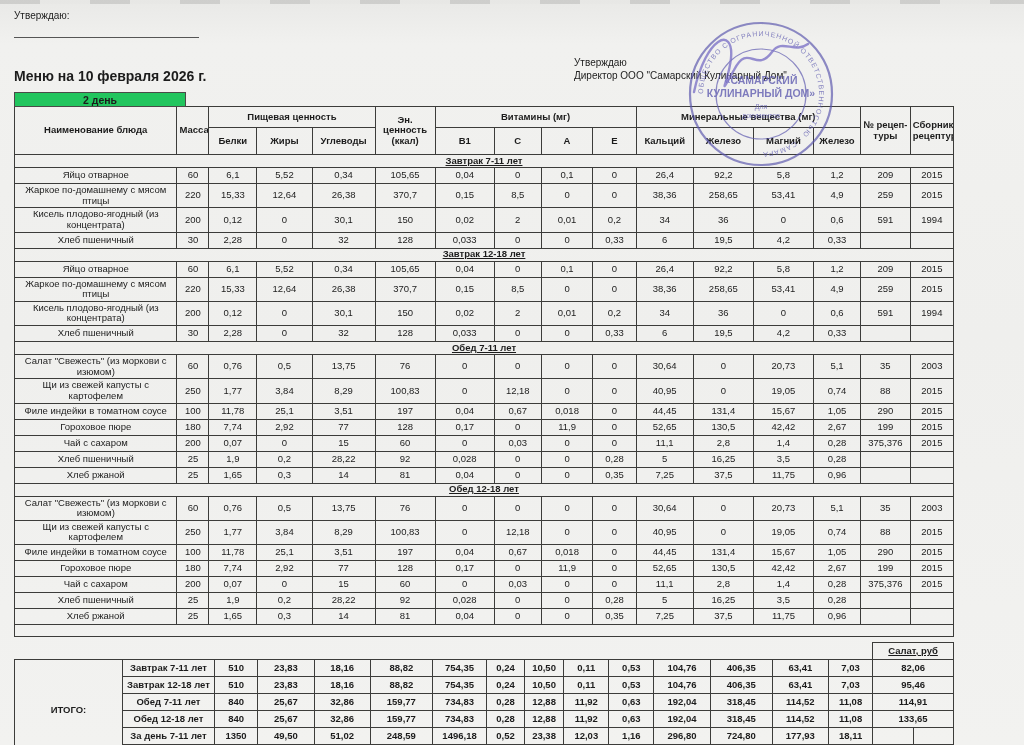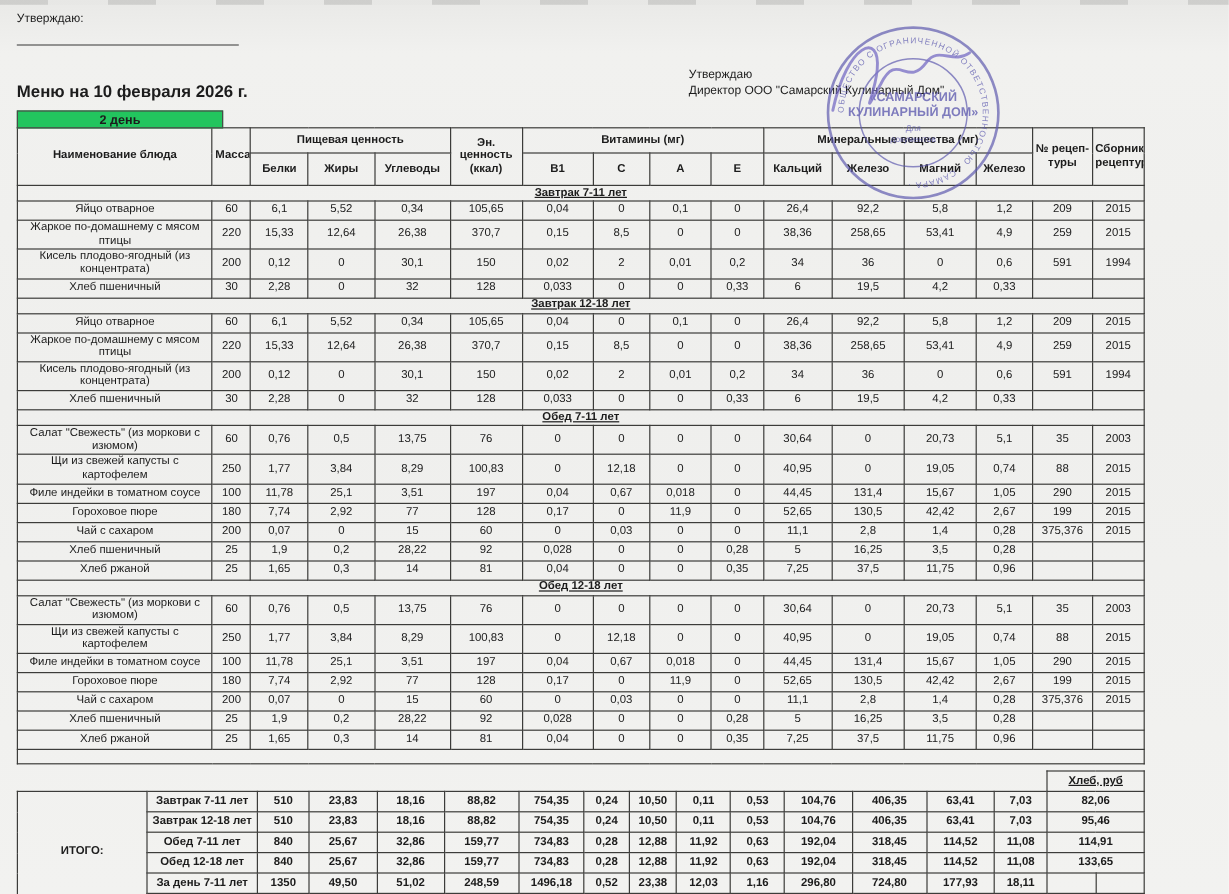--- a/index.html
+++ b/index.html
@@ -561,21 +561,21 @@
         <col style="width:6.0%">
       <col style="width:6.6%">
         <col style="width:6.0%">
         <col style="width:4.7%">
         <col style="width:4.3%">
       <col style="width:4.3%">
     </colgroup>
     <tbody id="totals-tbody">
       <tr>
         <td class="ghost" colspan="15"></td>
-        <td class="price-head" colspan="2">Хлеб, руб</td>
+        <td class="price-head" colspan="2">Салат, руб</td>
       </tr>
     <tr>
           <td class="itogo-cell" rowspan="6">ИТОГО:</td>
           <td class="total-label">Завтрак 7-11 лет</td>
           <td class="c-num">510</td>
           <td class="c-num">23,83</td>
           <td class="c-num">18,16</td>
           <td class="c-num">88,82</td>
           <td class="c-num">754,35</td>
           <td class="c-num">0,24</td>

